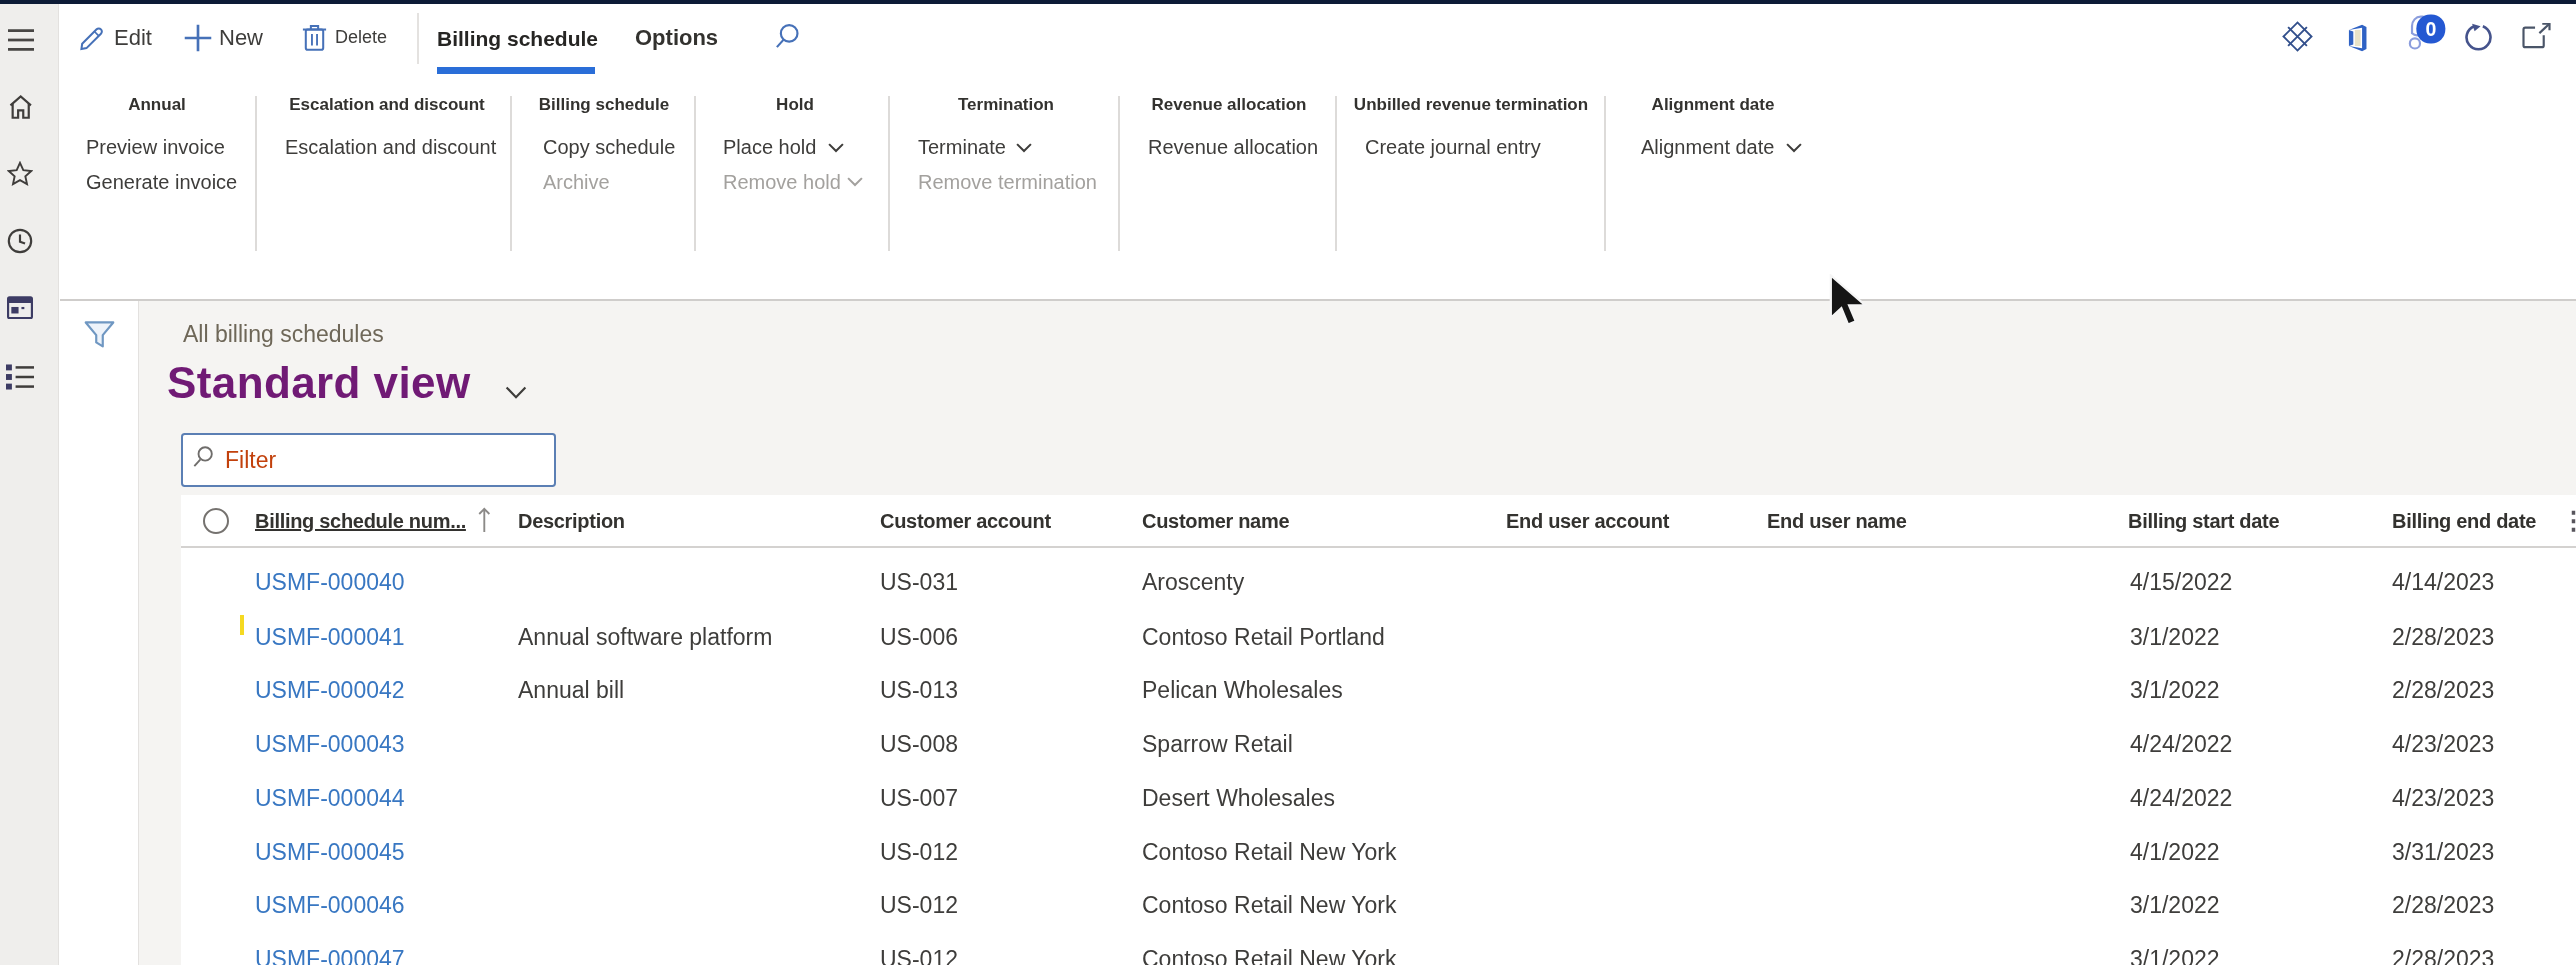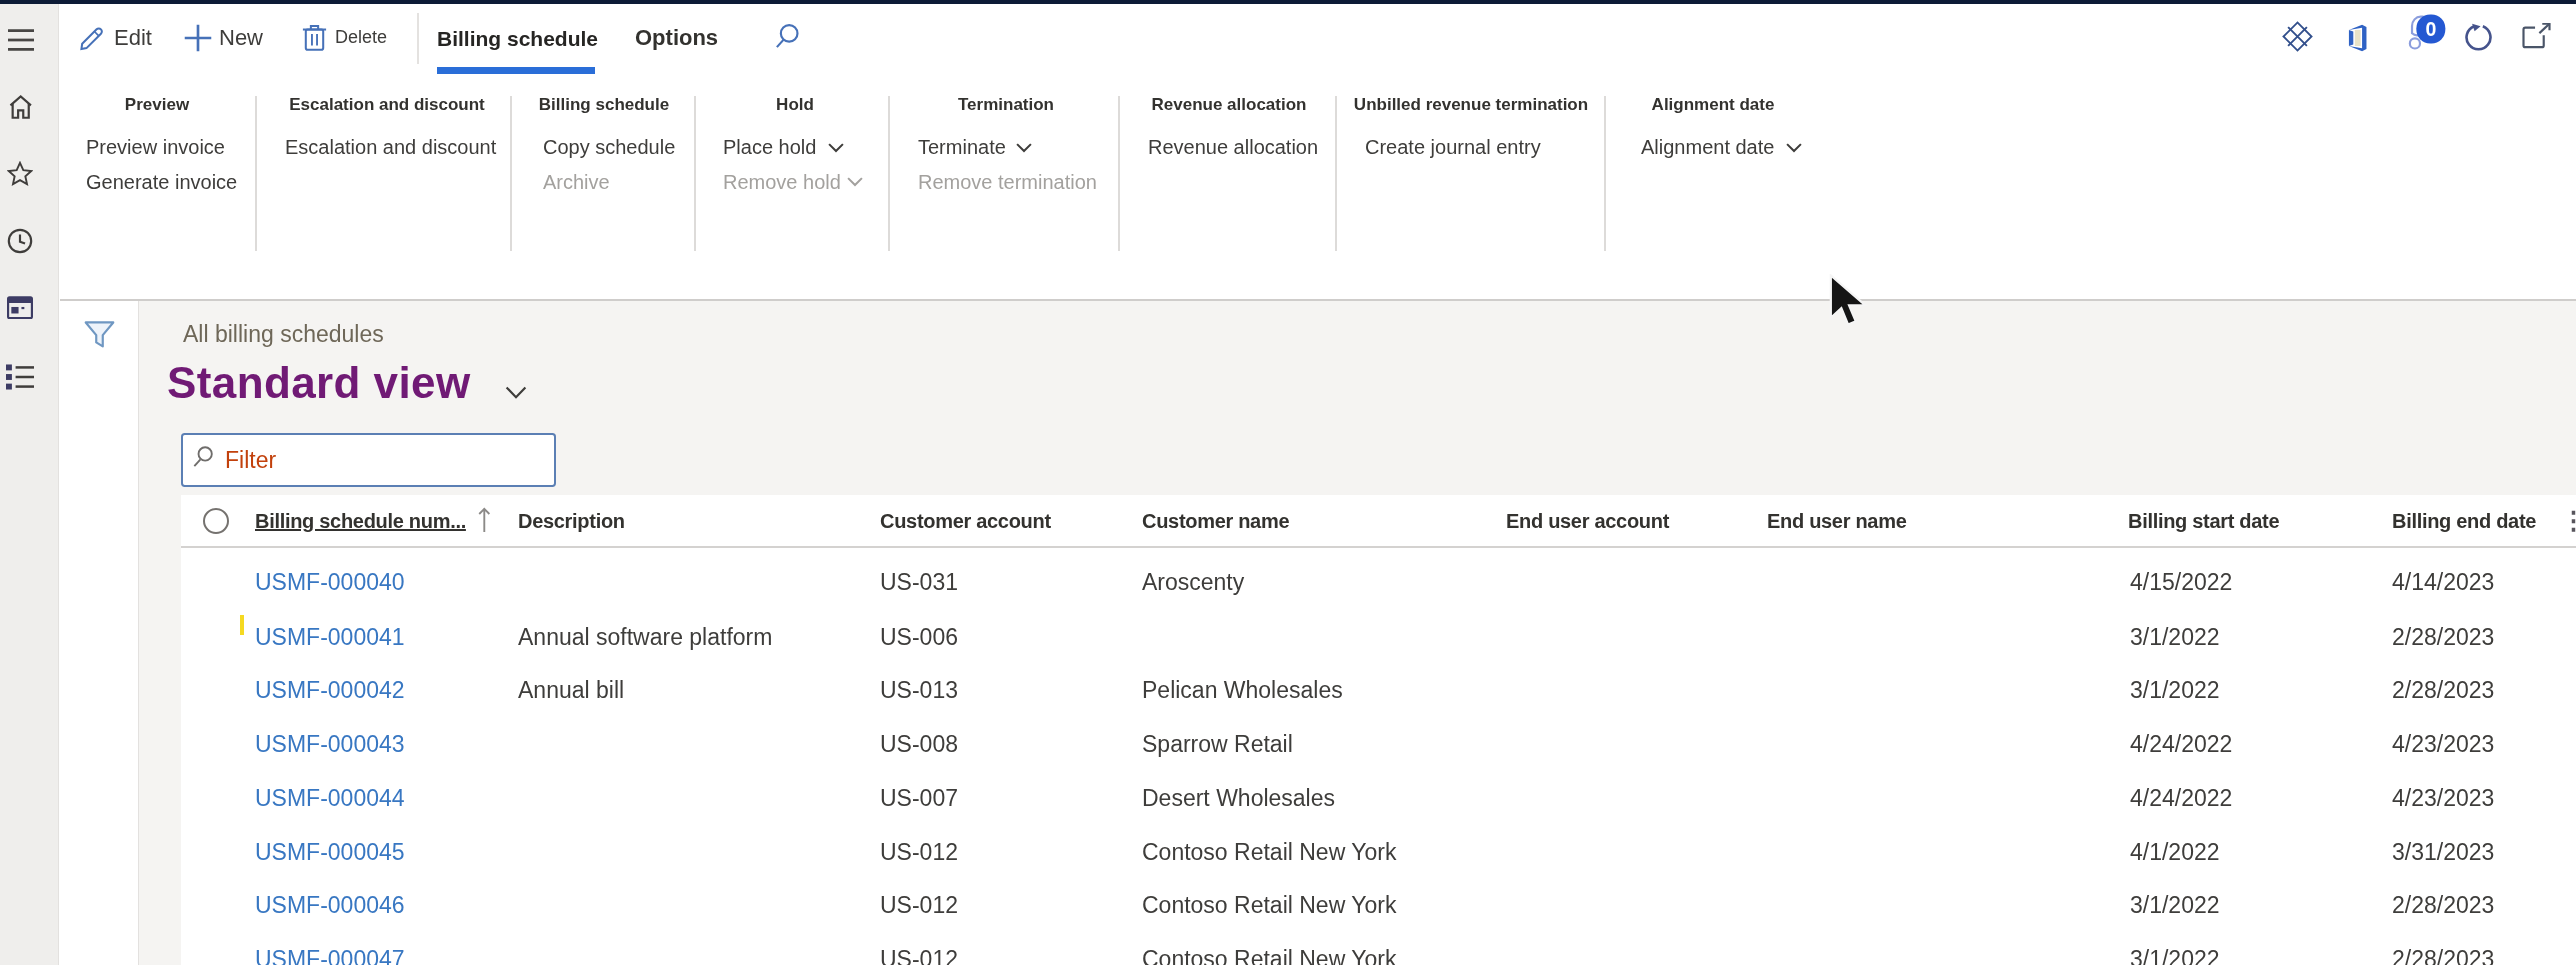--- a/index.html
+++ b/index.html
@@ -120,21 +120,21 @@
     <path d="M14 4 A 16.5 16.5 0 1 0 26 4" fill="none" stroke="#45538c" stroke-width="3.6"></path>
     <path d="M13 0 L13 11 L23 7 Z" fill="#45538c" transform="rotate(-18 14 6)"></path>
   </svg>
 
   <svg class="abs" style="left:2522px;top:23.4px;" width="29" height="26" viewBox="0 0 40 36">
     <path d="M30 17 L30 31 a2.5 2.5 0 0 1 -2.5 2.5 L4.5 33.5 a2.5 2.5 0 0 1 -2.5 -2.5 L2 9 a2.5 2.5 0 0 1 2.5 -2.5 L18 6.5" fill="none" stroke="#4a5568" stroke-width="3"></path>
     <path d="M24 14 L38 1" stroke="#4a5568" stroke-width="3"></path>
     <path d="M28 1 L38 1 L38 10" fill="none" stroke="#4a5568" stroke-width="3"></path>
   </svg>
 
-  <div class="abs ghdr" style="left:157px;top:95px;">Preview</div>
+  <div class="abs ghdr" style="left:157px;top:95px;">Annual</div>
   <div class="abs ghdr" style="left:387px;top:95px;">Escalation and discount</div>
   <div class="abs ghdr" style="left:604px;top:95px;">Billing schedule</div>
   <div class="abs ghdr" style="left:795px;top:95px;">Hold</div>
   <div class="abs ghdr" style="left:1006px;top:95px;">Termination</div>
   <div class="abs ghdr" style="left:1229px;top:95px;">Revenue allocation</div>
   <div class="abs ghdr" style="left:1471px;top:95px;">Unbilled revenue termination</div>
   <div class="abs ghdr" style="left:1713px;top:95px;">Alignment date</div>
 
   <div class="abs gdiv" style="left:255px;"></div>
   <div class="abs gdiv" style="left:510px;"></div>
@@ -211,20 +211,21 @@
 
   <div class="abs cell link" style="left:255px;top:555px;">USMF-000040</div>
   <div class="abs cell it" style="left:880px;top:555px;">US-031</div>
   <div class="abs cell it" style="left:1142px;top:555px;">Aroscenty</div>
   <div class="abs cell it" style="left:2130px;top:555px;">4/15/2022</div>
   <div class="abs cell it" style="left:2392px;top:555px;">4/14/2023</div>
 
   <div class="abs cell link" style="left:255px;top:610px;">USMF-000041</div>
   <div class="abs cell it" style="left:518px;top:610px;">Annual software platform</div>
   <div class="abs cell it" style="left:880px;top:610px;">US-006</div>
+  <div class="abs cell it" style="left:1142px;top:610px;">Contoso Retail Portland</div>
   <div class="abs cell it" style="left:2130px;top:610px;">3/1/2022</div>
   <div class="abs cell it" style="left:2392px;top:610px;">2/28/2023</div>
 
   <div class="abs cell link" style="left:255px;top:663px;">USMF-000042</div>
   <div class="abs cell it" style="left:518px;top:663px;">Annual bill</div>
   <div class="abs cell it" style="left:880px;top:663px;">US-013</div>
   <div class="abs cell it" style="left:1142px;top:663px;">Pelican Wholesales</div>
   <div class="abs cell it" style="left:2130px;top:663px;">3/1/2022</div>
   <div class="abs cell it" style="left:2392px;top:663px;">2/28/2023</div>
 

